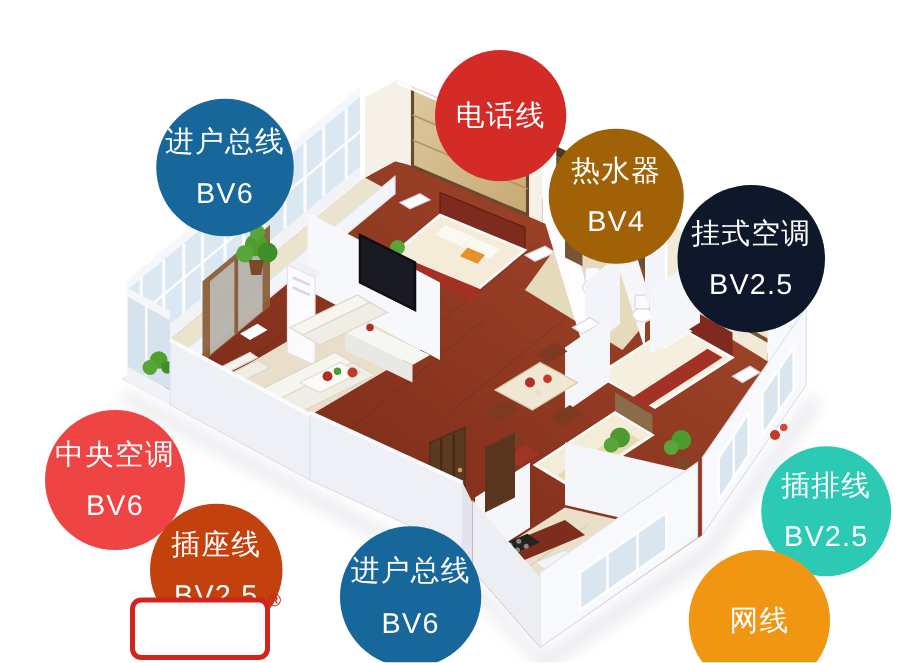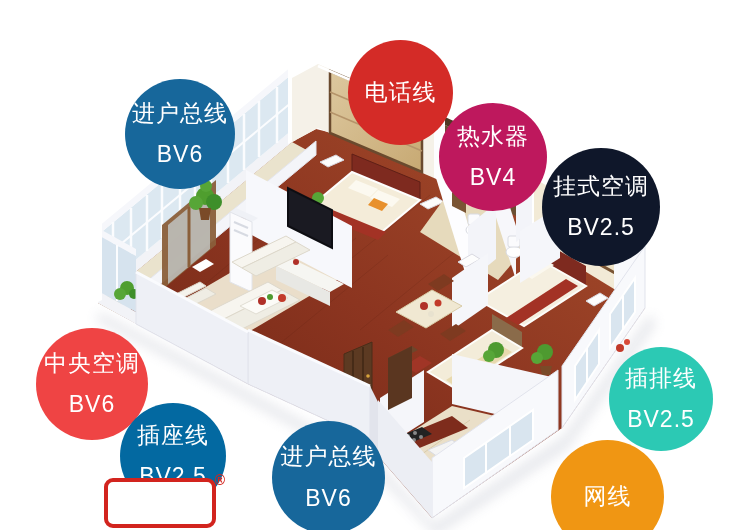--- a/index.html
+++ b/index.html
@@ -12,21 +12,21 @@
   .badge .spec{margin-top:8px;}
   .badge .spec:empty{display:none;}
   .pos-0{left:125px;top:79px;width:110px;height:110px;}
   .pos-1{left:37px;top:153px;width:108px;height:108px;}
   .pos-2{left:348px;top:40px;width:105px;height:105px;}
   .pos-3{left:439px;top:103px;width:108px;height:108px;}
   .pos-4{left:542px;top:148px;width:118px;height:118px;}
   .pos-5{left:36px;top:328px;width:112px;height:112px;}
   .pos-6{left:120px;top:403px;width:106px;height:106px;}
   .pos-7{left:272px;top:421px;width:113px;height:113px;}
-  .pos-8{left:609px;top:347px;width:104px;height:104px;}
+  .pos-8{left:609px;top:357px;width:104px;height:104px;}
   .pos-9{left:551px;top:440px;width:113px;height:113px;}
   .stamp{position:absolute;left:104px;top:478px;width:104px;height:42px;z-index:6;
          border:4px solid #d2241e;border-radius:9px;display:flex;align-items:center;
          justify-content:center;color:#d2241e;font-weight:bold;font-size:26px;
          letter-spacing:5px;box-shadow:inset 0 0 0 2px #fff;background:#fff;}
   .stamp .reg{position:absolute;top:-10px;right:-13px;font-size:14px;font-weight:bold;
          letter-spacing:0;}
 </style>
 </head>
 <body>
@@ -269,33 +269,33 @@
   </svg>
 
   <div class="badge pos-0" style="background: rgb(23, 103, 155);">
     <span class="label">进户总线</span>
     <span class="spec">BV6</span>
   </div>
   <div class="badge pos-2" style="background: rgb(212, 43, 39);">
     <span class="label">电话线</span>
 
   </div>
-  <div class="badge pos-3" style="background: #be185d;">
+  <div class="badge pos-3" style="background: #a16207;">
     <span class="label">热水器</span>
     <span class="spec">BV4</span>
   </div>
   <div class="badge pos-4" style="background: #0f172a;">
     <span class="label">挂式空调</span>
     <span class="spec">BV2.5</span>
   </div>
   <div class="badge pos-5" style="background: #ef4444;">
     <span class="label">中央空调</span>
     <span class="spec">BV6</span>
   </div>
-  <div class="badge pos-6" style="background: #0369a1;">
+  <div class="badge pos-6" style="background: #c2410c;">
     <span class="label">插座线</span>
     <span class="spec">BV2.5</span>
   </div>
   <div class="badge pos-7" style="background: rgb(23, 103, 155);">
     <span class="label">进户总线</span>
     <span class="spec">BV6</span>
   </div>
   <div class="badge pos-8" style="background: rgb(44, 201, 180);">
     <span class="label">插排线</span>
     <span class="spec">BV2.5</span>

